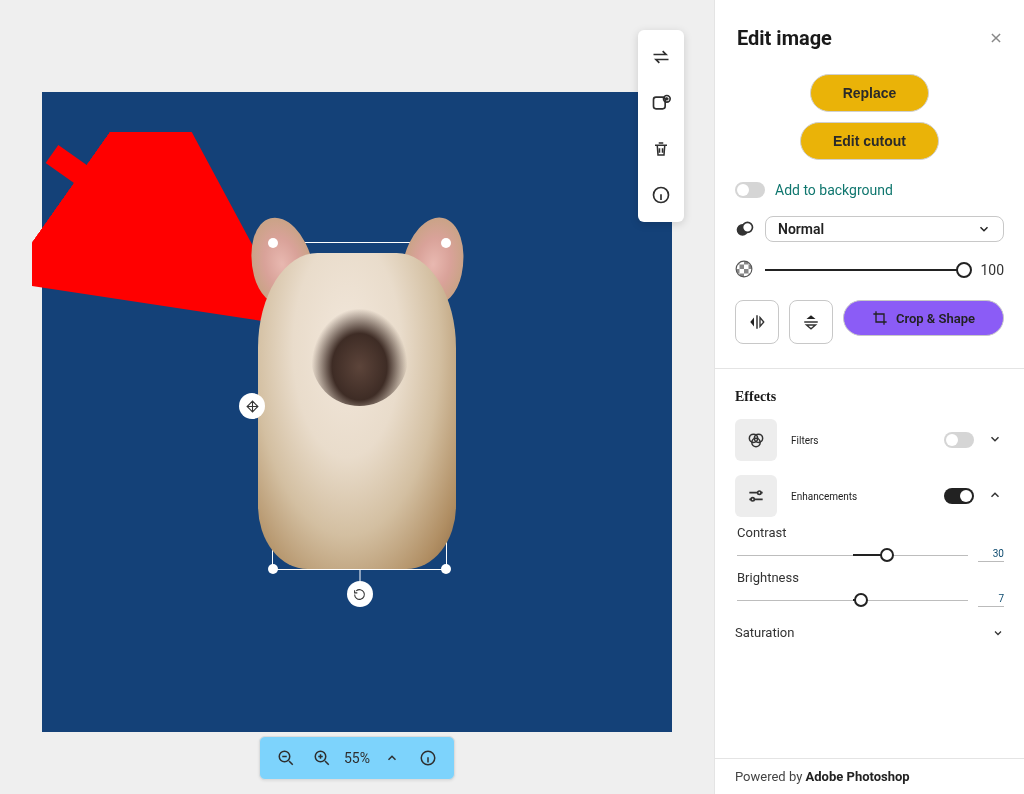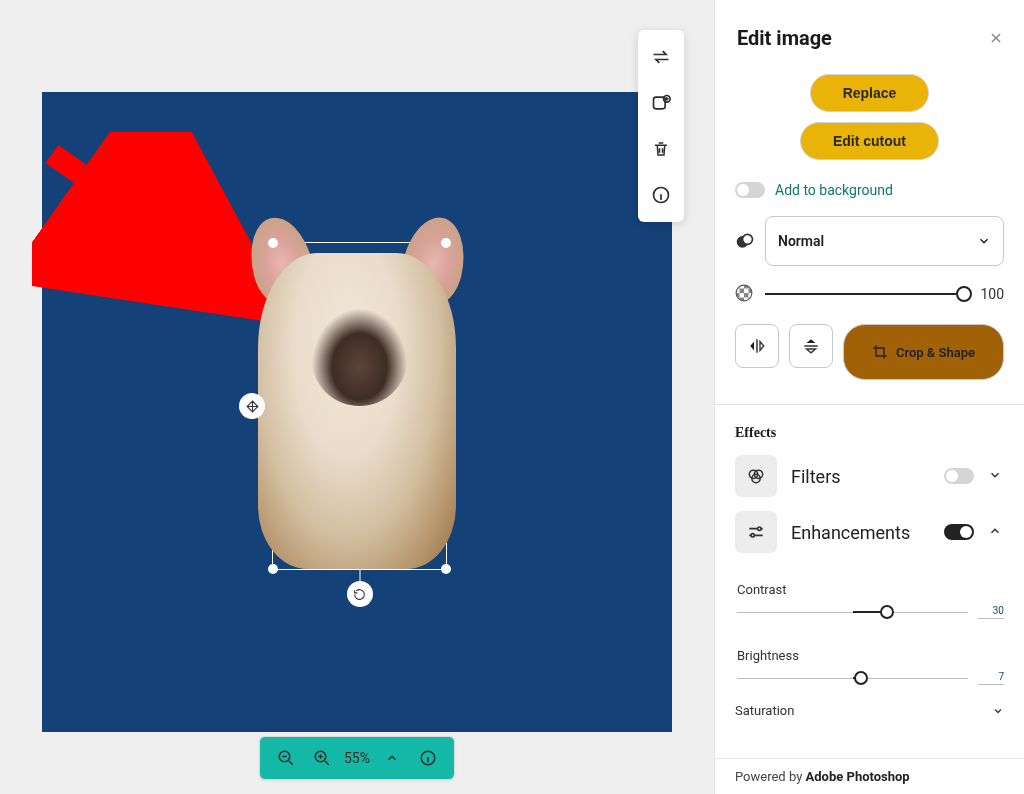--- a/index.html
+++ b/index.html
@@ -131,21 +131,21 @@
       color: #2e2e2e;
     }
 
     
     .zoom-bar {
       position: absolute;
       bottom: 14px;
       left: 50%;
       transform: translateX(-50%);
       height: 44px;
-      background: #14b8a6;
+      background: #7dd3fc;
       border: 1px solid #dcdcdc;
       border-radius: 6px;
       display: flex;
       align-items: center;
       padding: 0 12px;
       gap: 8px;
       box-shadow: 0 1px 3px rgba(0,0,0,0.08);
     }
     .zoom-bar .zicon {
       width: 28px; height: 28px;
@@ -240,21 +240,21 @@
       display:flex; align-items:center; gap:10px; margin-top: 18px;
     }
     .shape-icon {
       width: 20px; height: 20px; flex-shrink:0;
       color:#333;
     }
     .blend-select {
       flex: 1;
       border: 1px solid #c8c8c8;
       border-radius: 8px;
-      height: 50px;
+      height: 26px;
       display:flex;align-items:center;justify-content:space-between;
       padding: 0 12px;
       font-size: 14px;
       font-weight: 600;
       color:#222;
       cursor:pointer;
     }
 
     .opacity-row {
       display:flex; align-items:center; gap:10px; margin-top: 18px;
@@ -288,24 +288,24 @@
       width: 44px; height: 44px;
       border: 1px solid #c8c8c8;
       border-radius: 8px;
       background:#fff;
       display:flex;align-items:center;justify-content:center;
       cursor:pointer;
       color:#222;
     }
     .crop-btn {
       flex:1;
-      height: 56px;
+      height: 36px;
       border: 1px solid #c8c8c8;
       border-radius: 22px;
-      background:#a16207;
+      background:#8b5cf6;
       display:flex;align-items:center;justify-content:center;gap:8px;
       font-size: 13px; font-weight: 600; color:#222;
       cursor:pointer;
     }
 
     .divider {
       border: none;
       border-top: 1px solid #e4e4e4;
       margin: 24px -20px 0 -20px;
     }
@@ -325,25 +325,25 @@
       margin-top: 14px;
     }
     .effect-icon {
       width: 42px; height: 42px;
       background: #ededed;
       border-radius: 6px;
       display:flex;align-items:center;justify-content:center;
       color:#333;
       flex-shrink:0;
     }
-    .effect-label { flex:1; font-size:18px; color:#222; }
+    .effect-label { flex:1; font-size:10px; color:#222; }
 
     .chev { width:16px; color:#333; cursor:pointer; }
 
-    .sub-slider-group { margin-top: 29px; margin-left: 2px; }
+    .sub-slider-group { margin-top: 8px; margin-left: 2px; }
     .sub-label { font-size: 13px; color:#333; margin-bottom: 8px; }
     .sub-row { display:flex; align-items:center; gap:10px; }
     .sub-track {
       flex:1; height:1px; background:#bdbdbd; position:relative;
     }
     .sub-track .half-fill {
       position:absolute; height:2px; background:#222; top:-0.5px;
     }
     .sub-track .thumb {
       position:absolute; top:50%;

